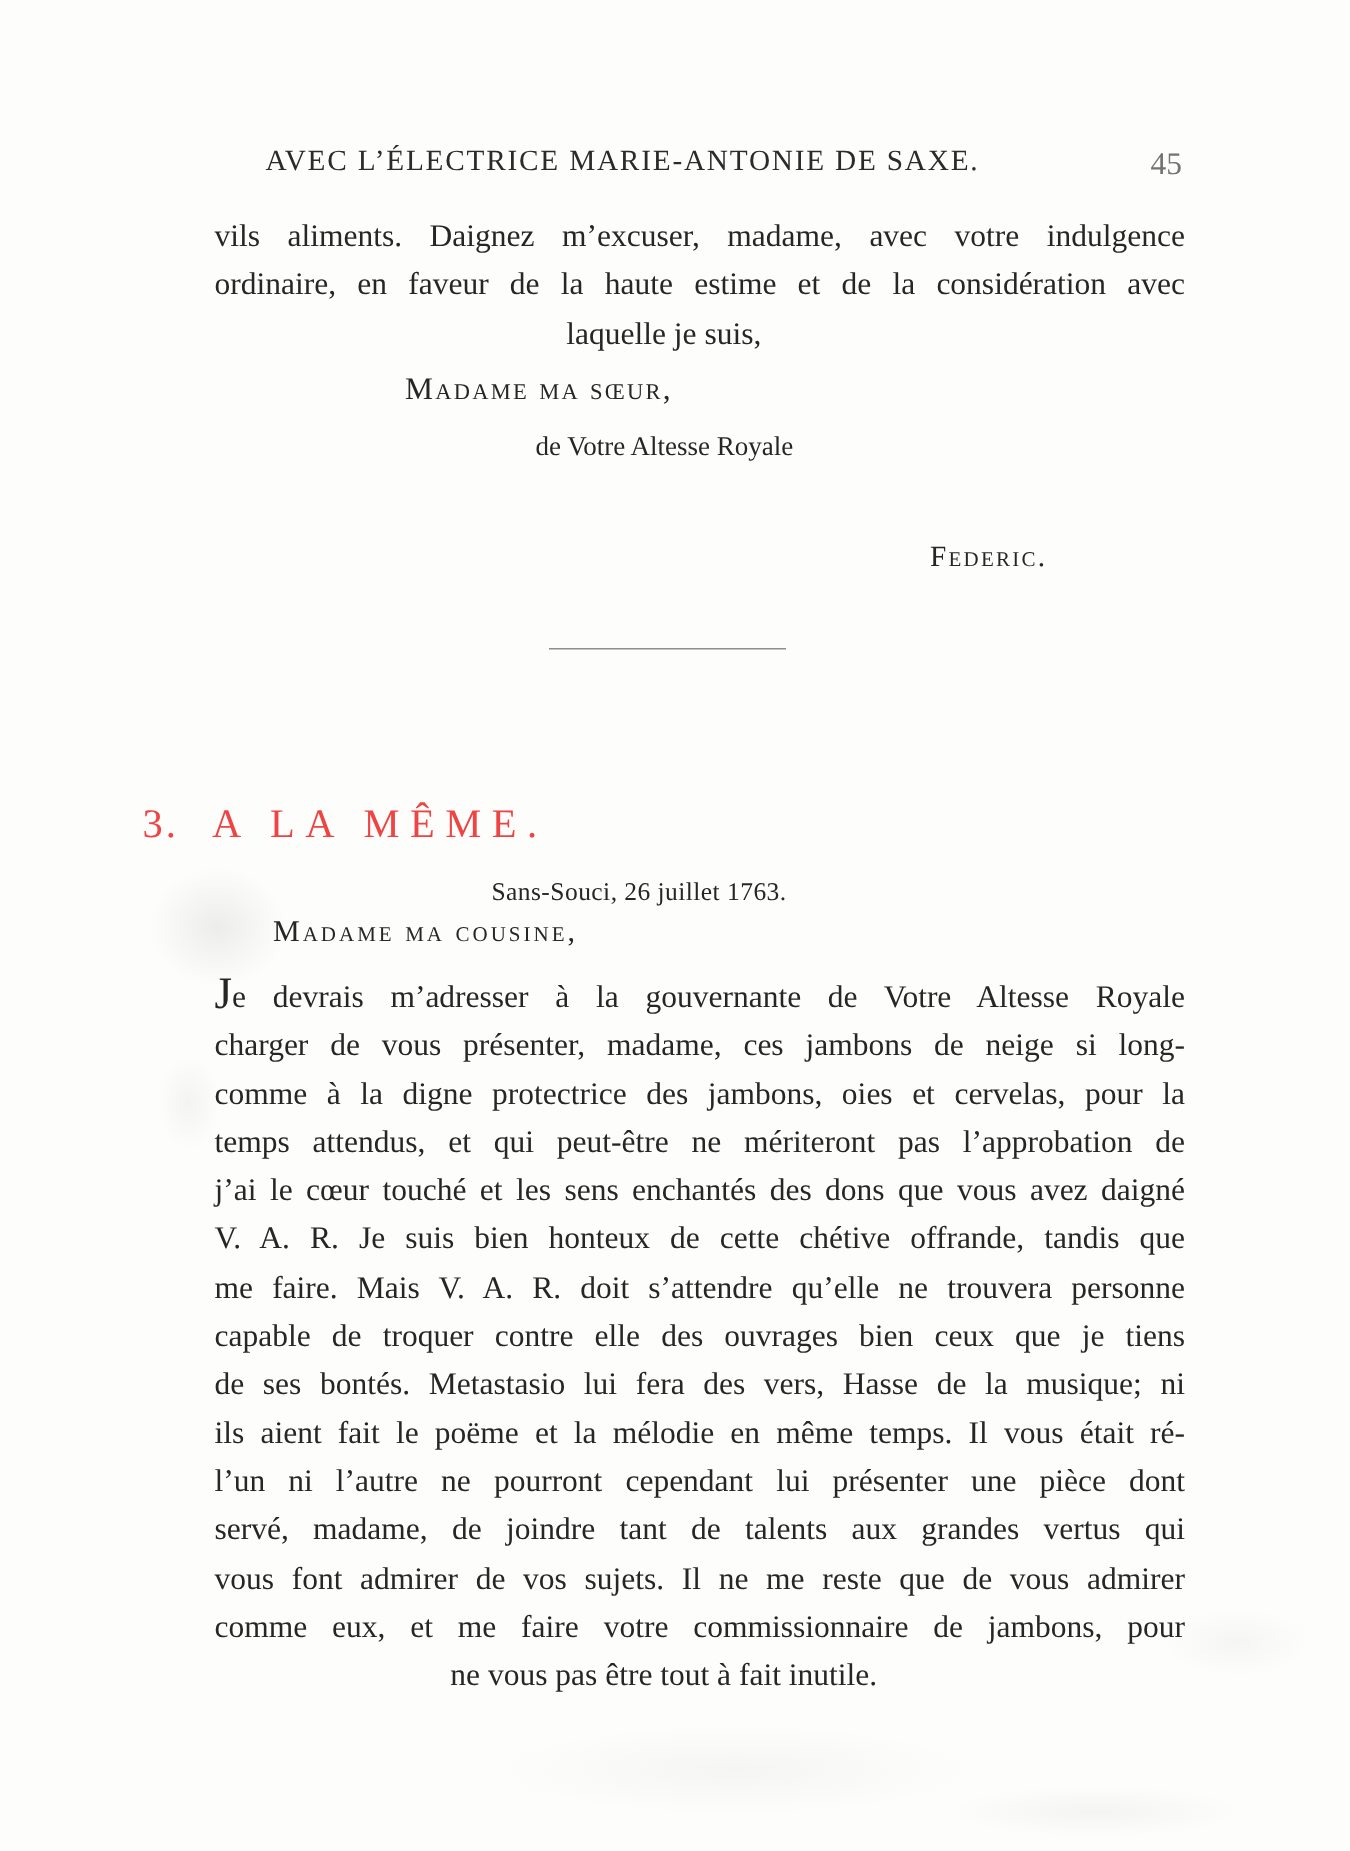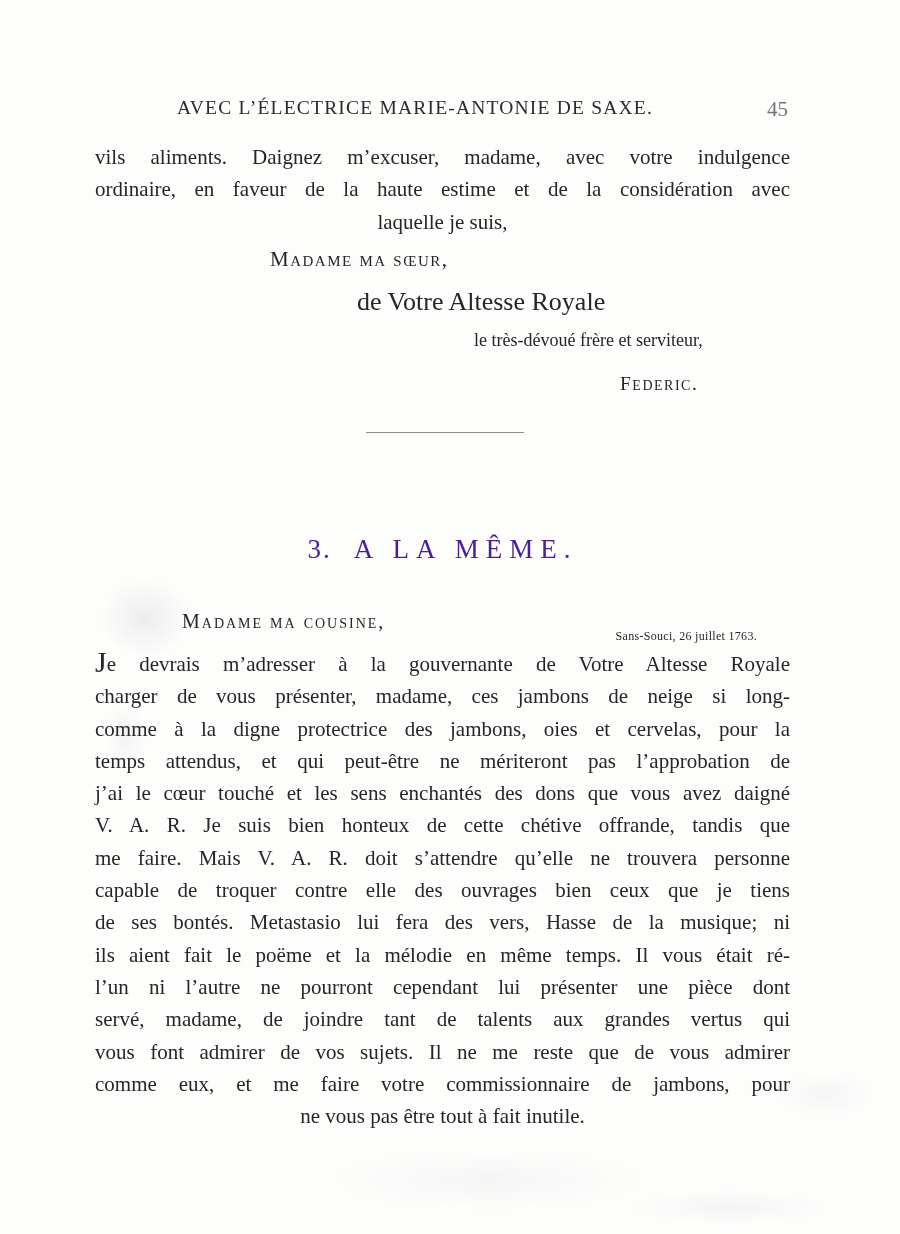--- a/index.html
+++ b/index.html
@@ -60,74 +60,72 @@
     color: #737373;
   }
   
   .textcol {
     position: absolute;
     left: 95px;
     width: 695px;
     font-size: 21px;
     line-height: 32.3px;
   }
-  .jline { text-align: justify; text-align-last: justify; }
+  .jline { text-align: justify; text-align-last: justify; margin-left: 48px; }
   .lline { text-align: center; }
   
   .block-close-body { top: 141px; }
   .salutation-soeur {
     position: absolute;
     left: 270px; top: 247px;
     font-size: 21px;
     font-variant: small-caps;
     letter-spacing: 1.5px;
   }
   .address-line {
     position: absolute;
     left: 357px; top: 287px;
-    font-size: 26px;
+    font-size: 18px;
   }
   .valediction-line {
     position: absolute;
     left: 474px; top: 330px;
     font-size: 18px;
   }
   .signature-line {
     position: absolute;
     left: 620px; top: 361px;
     font-size: 19.5px;
     font-variant: small-caps;
     letter-spacing: 1.5px;
-    margin-top: 12px;
   }
   .divider {
     position: absolute;
     left: 366px; top: 432px;
     width: 158px; height: 0;
     border-top: 1.6px solid #8f8d8c;
   }
   
   .section-heading {
     position: absolute;
     left: 95px; top: 534px; width: 695px;
-    text-align: center;
+    text-align: left;
     font-size: 27px;
-    color: #4c1d95;
+    color: #ef4444;
     white-space: nowrap;
   }
   .section-heading .sec-num { letter-spacing: 2px; }
   .section-heading .sec-gap { display: inline-block; width: 22px; }
   .section-heading .sec-title { letter-spacing: 7px; }
   .dateline {
     position: absolute;
     left: 95px; top: 585px; width: 662px;
-    text-align: right;
-    font-size: 12px;
+    text-align: center;
+    font-size: 17px;
     letter-spacing: 0.3px;
-    margin-top: 44px;
   }
   .salutation-cousine {
     position: absolute;
     left: 182px; top: 610px;
     font-size: 20px;
     font-variant: small-caps;
     letter-spacing: 2px;
   }
   .block-main-body { top: 648px; }
   .initial {
@@ -152,21 +150,20 @@
   <div class="page-number">45</div>
 
   <div class="textcol block-close-body">
     <div class="jline">vils aliments.  Daignez m’excuser, madame, avec votre indulgence</div>
     <div class="jline">ordinaire, en faveur de la haute estime et de la considération avec</div>
     <div class="lline">laquelle je suis,</div>
   </div>
 
   <div class="salutation-soeur">Madame ma sœur,</div>
   <div class="address-line">de Votre Altesse Royale</div>
-  <div class="valediction-line">le très-dévoué frère et serviteur,</div>
   <div class="signature-line">Federic.</div>
 
   <div class="divider"></div>
 
   <div class="section-heading">
     <span class="sec-num">3.</span><span class="sec-gap"></span><span class="sec-title">A LA MÊME.</span>
   </div>
 
   <div class="dateline">Sans-Souci, 26 juillet 1763.</div>
 

